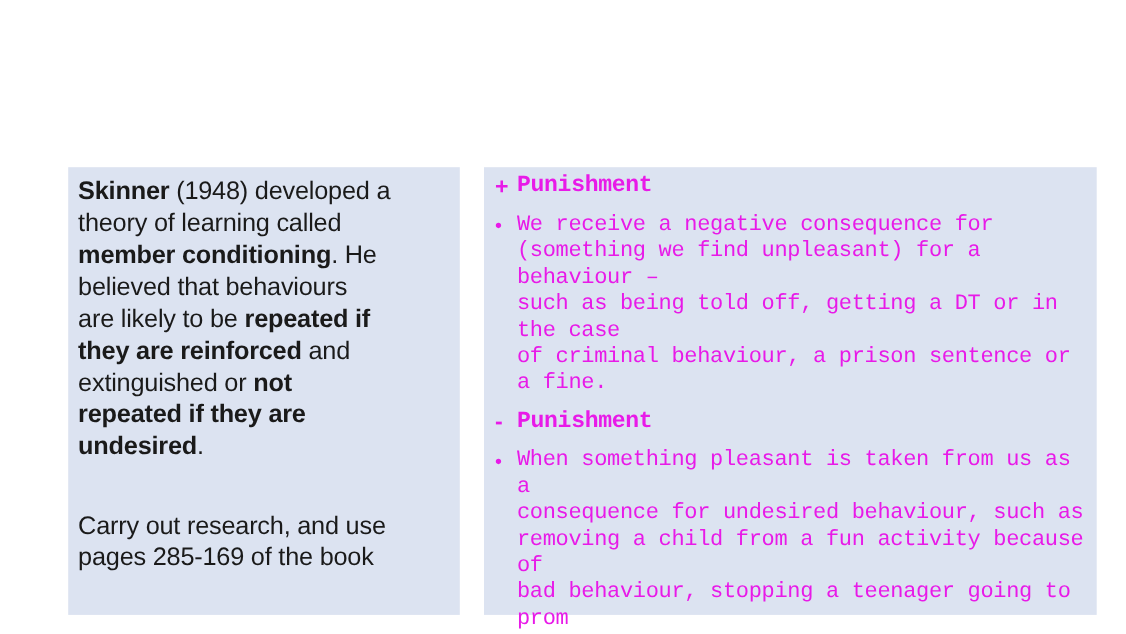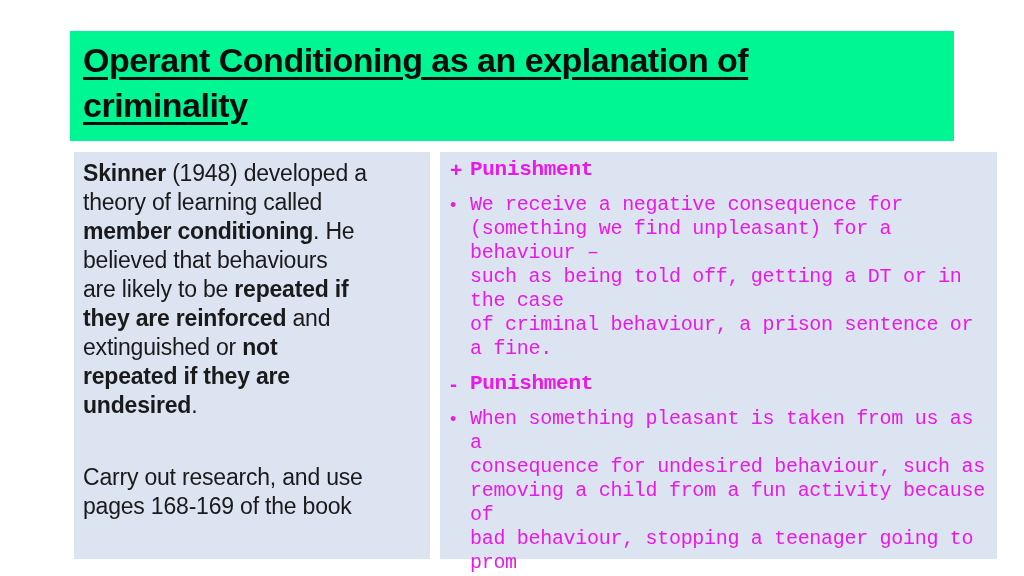--- a/index.html
+++ b/index.html
@@ -42,21 +42,21 @@
     white-space: pre-line;
   }
   .panel {
     position: absolute;
     top: 152px;
     height: 407px;
     background: var(--panel-bg);
     box-sizing: border-box;
   }
   .left-panel {
-    left: 74px;
+    left: 62px;
     width: 356px;
     padding: 7px 4px 0 9px;
   }
   .left-paragraph {
     font-size: 23px;
     line-height: 29px;
     letter-spacing: -0.2px;
     color: var(--body-text);
     white-space: pre-line;
   }
@@ -99,37 +99,33 @@
     white-space: pre-line;
     flex: 1 1 auto;
     font-family: Liberation Mono, monospace;
   }
 </style>
 </head>
 <body>
 
 <div class="slide" style="--title-bg: #00F593; --panel-bg: #DCE3F1; --title-text: #0D0D0D; --body-text: #1A1A1A; --accent-text: #E81AE8;">
 
-  <div class="title-box">
-    <div class="title-text">Operant Conditioning as an explanation of
-criminality</div>
-  </div>
 
   <div class="panel left-panel">
     <div class="left-paragraph"><b>Skinner</b><span> (1948) developed a
 theory of learning called
 </span><b>member conditioning</b><span>. He
 believed that behaviours
 are likely to be </span><b>repeated if
 they are reinforced</b><span> and
 extinguished or </span><b>not
 repeated if they are
 undesired</b><span>.</span></div>
     <div class="left-footer">Carry out research, and use
-pages 168-169 of the book</div>
+pages 285-169 of the book</div>
   </div>
 
   <div class="panel right-panel">
     <div>
         <div class="rp-item heading">
           <span class="marker">+</span>
           <span class="item-text">Punishment</span>
         </div>
         <div class="rp-item bullet">
           <span class="marker">•</span>

